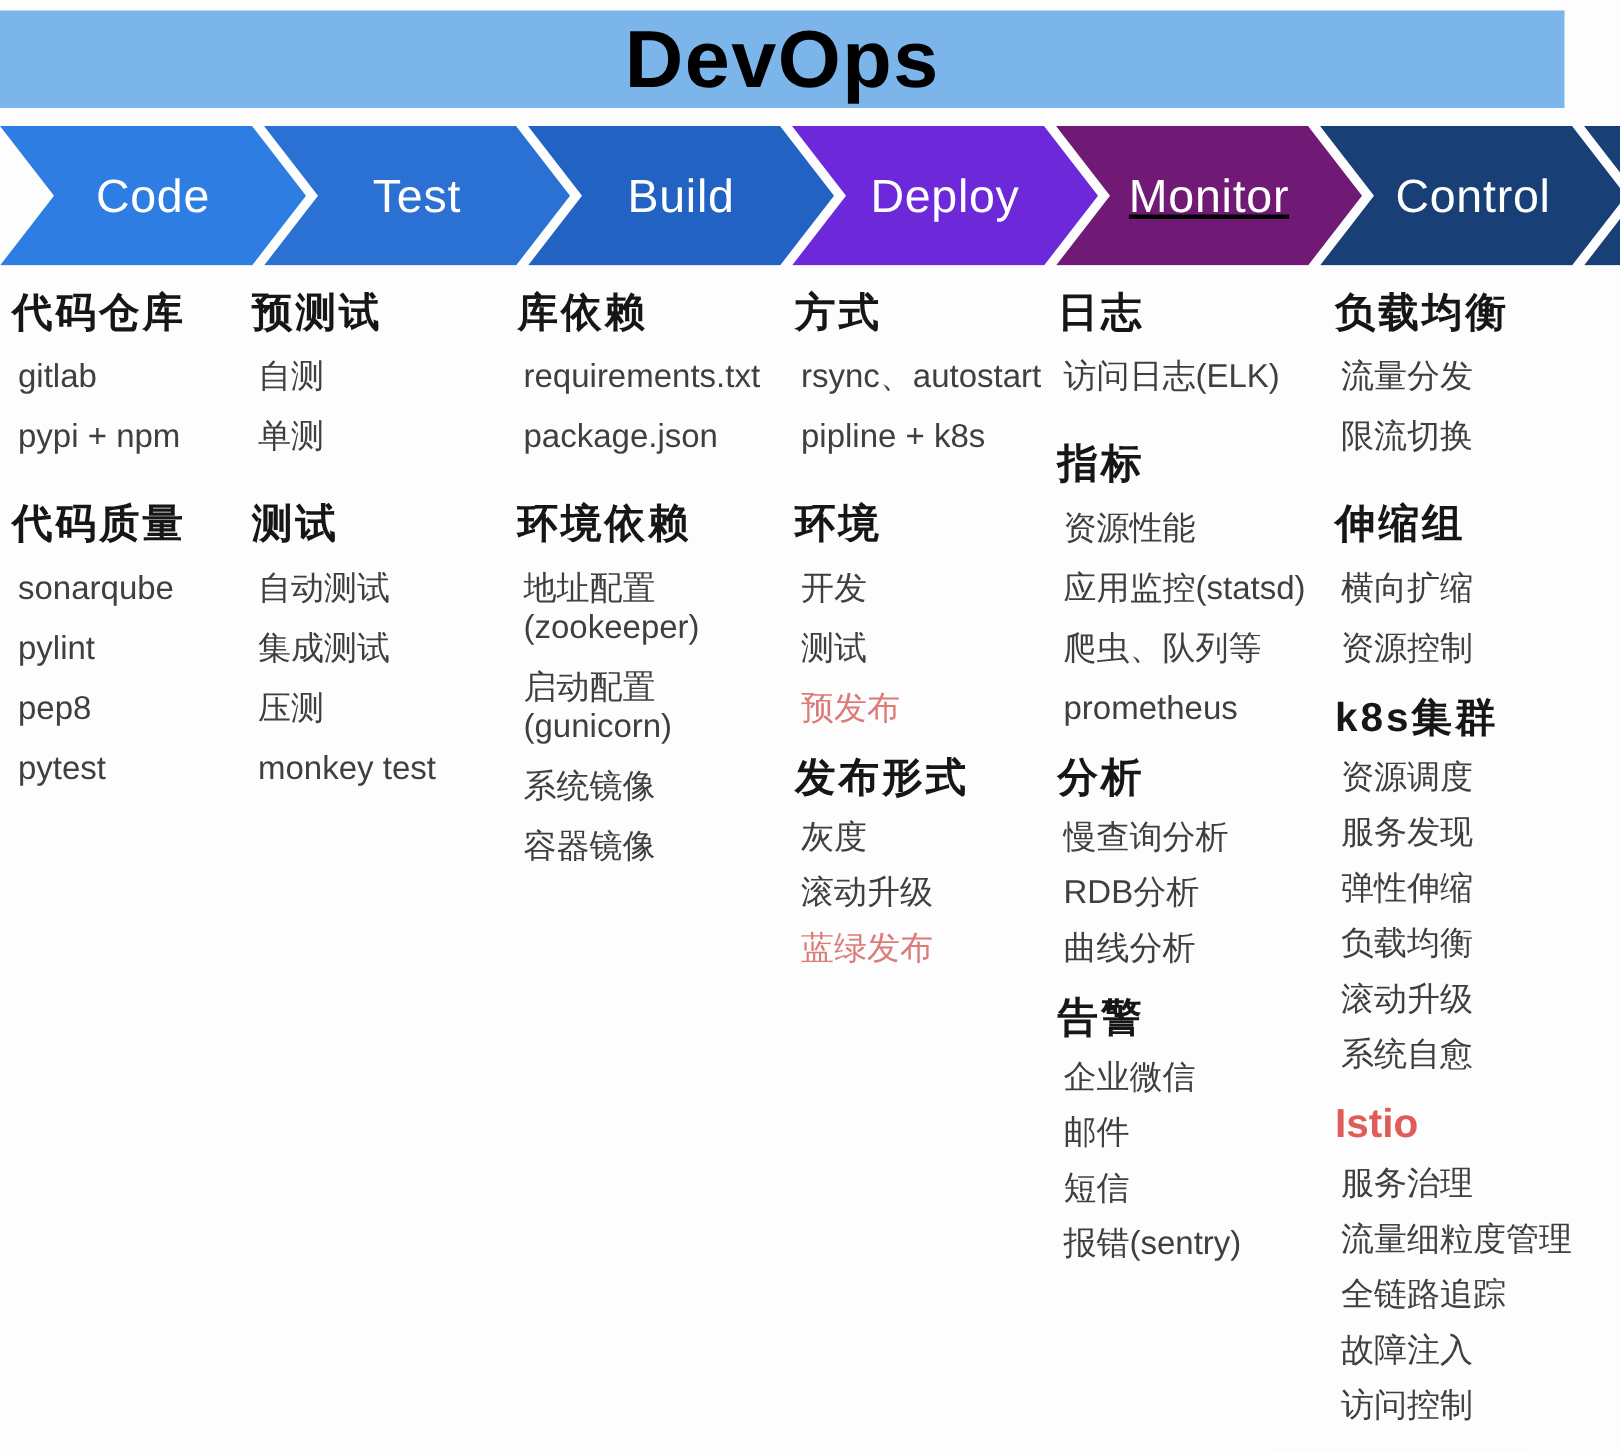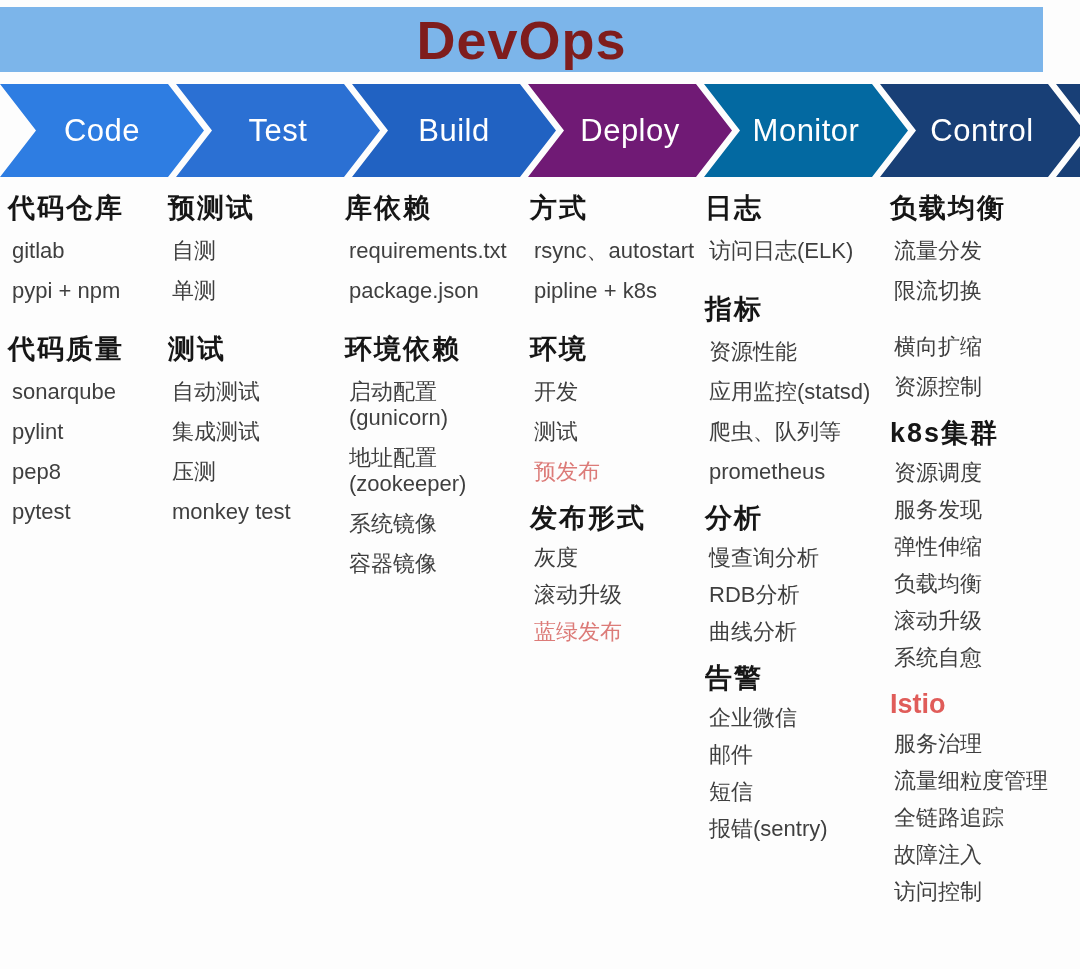--- a/index.html
+++ b/index.html
@@ -44,36 +44,36 @@
   .item-sub{white-space:nowrap;}
   
   .column:nth-child(n+4) .section:nth-child(n+3){margin-top:18px;}
   .column:nth-child(n+4) .section:nth-child(n+3) .item{margin-top:11px;}
 </style>
 </head>
 <body>
 
 <div class="page">
   <div class="banner" style="background: rgb(124, 181, 234);">
-    <div class="banner-title" style="color: #7f1d1d;">DevOps</div>
+    <div class="banner-title" style="color: #000000;">DevOps</div>
   </div>
   <div class="chev-row">
       <div class="chev" style="background: rgb(46, 125, 226);">
     <div class="chev-label">Code</div>
   </div>
       <div class="chev" style="background: rgb(43, 112, 211);">
     <div class="chev-label">Test</div>
   </div>
       <div class="chev" style="background: rgb(33, 98, 194);">
     <div class="chev-label">Build</div>
   </div>
-      <div class="chev" style="background: #701a75;">
+      <div class="chev" style="background: #6d28d9;">
     <div class="chev-label">Deploy</div>
   </div>
-      <div class="chev" style="background: #0369a1;">
+      <div class="chev" style="background: #701a75; text-decoration: underline;">
     <div class="chev-label">Monitor</div>
   </div>
       <div class="chev" style="background: rgb(24, 63, 118);">
     <div class="chev-label">Control</div>
   </div>
       <div class="chev" style="background: rgb(24, 63, 118);">
     
   </div>
     </div>
   <div class="cols">
@@ -135,28 +135,28 @@
   <div class="item">
     <div class="item-main">requirements.txt</div>
   </div>
           <div class="item">
     <div class="item-main">package.json</div>
   </div>
         </div>
         <div class="section">
     <div class="heading">环境依赖</div>
   <div class="item">
+    <div class="item-main">地址配置</div>
+  <div class="item-sub">(zookeeper)</div>
+          </div>
+          <div class="item">
     <div class="item-main">启动配置</div>
   <div class="item-sub">(gunicorn)</div>
           </div>
           <div class="item">
-    <div class="item-main">地址配置</div>
-  <div class="item-sub">(zookeeper)</div>
-          </div>
-          <div class="item">
     <div class="item-main">系统镜像</div>
   </div>
           <div class="item">
     <div class="item-main">容器镜像</div>
   </div>
         </div>
       </div>
       <div class="column">
         <div class="section">
     <div class="heading">方式</div>
@@ -246,20 +246,21 @@
         <div class="section">
     <div class="heading">负载均衡</div>
   <div class="item">
     <div class="item-main">流量分发</div>
   </div>
           <div class="item">
     <div class="item-main">限流切换</div>
   </div>
         </div>
         <div class="section">
+    <div class="heading">伸缩组</div>
   <div class="item">
     <div class="item-main">横向扩缩</div>
   </div>
           <div class="item">
     <div class="item-main">资源控制</div>
   </div>
         </div>
         <div class="section">
     <div class="heading">k8s集群</div>
   <div class="item">

